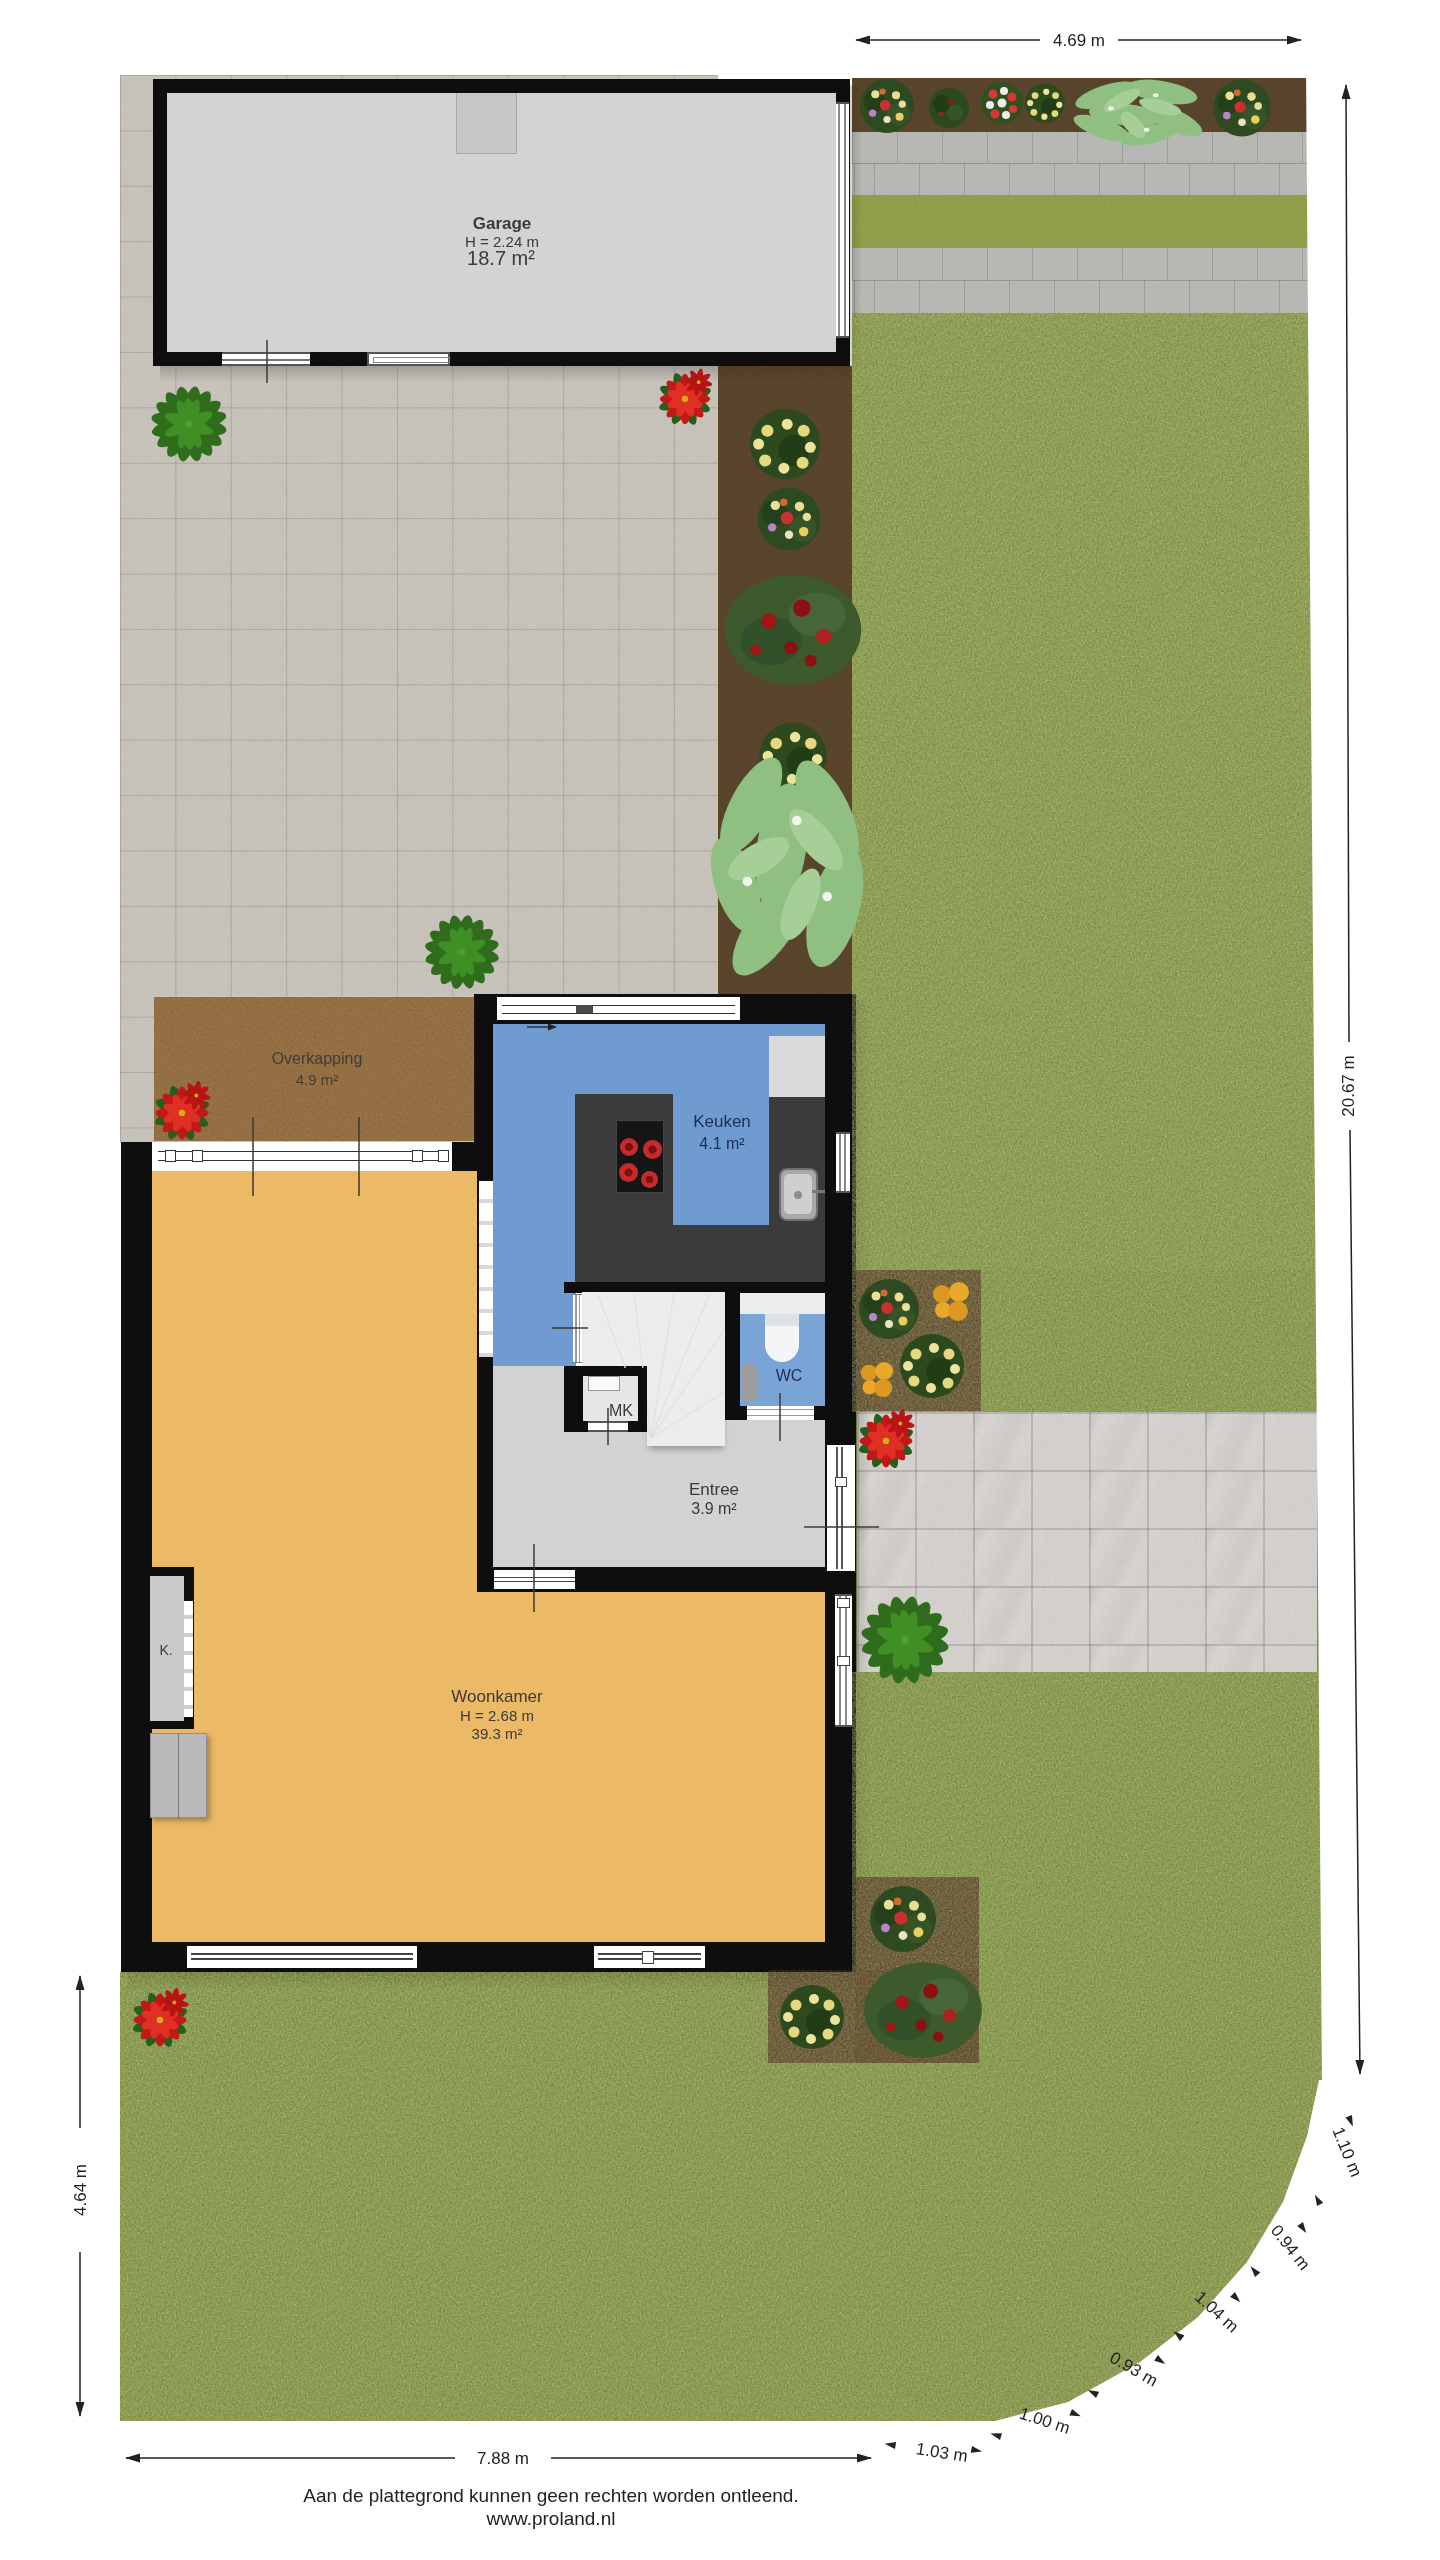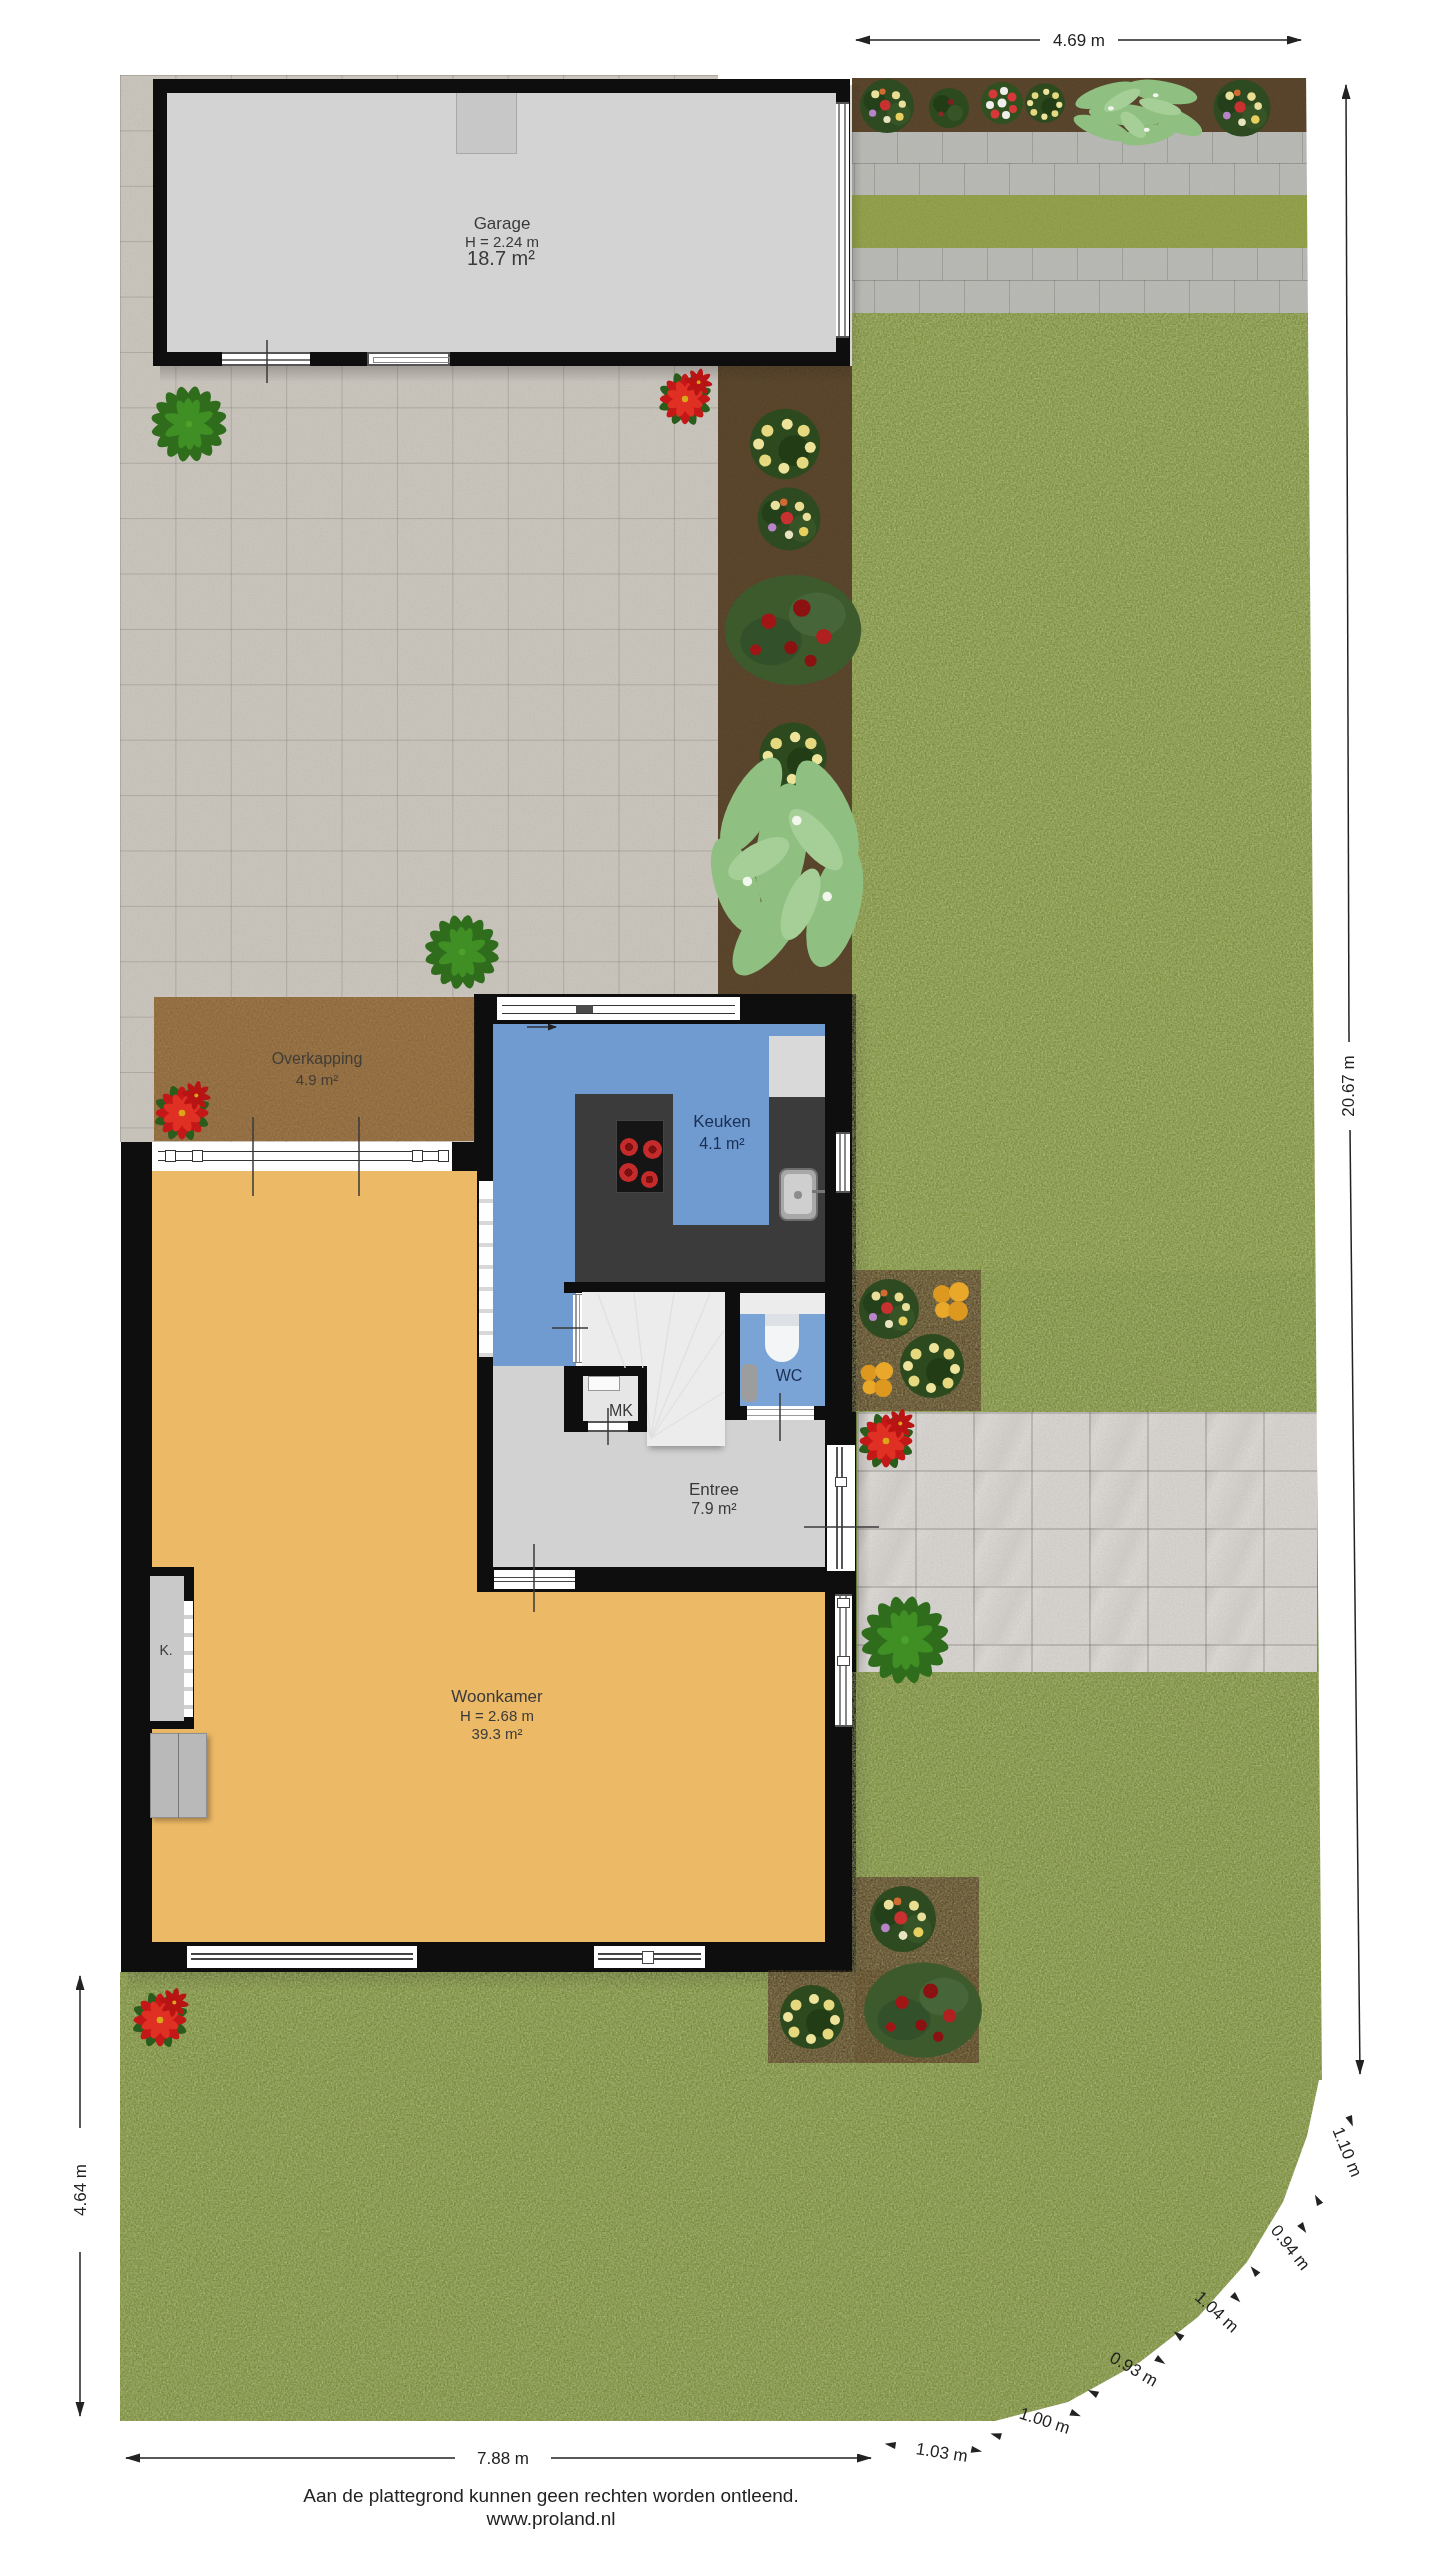--- a/index.html
+++ b/index.html
@@ -64,21 +64,21 @@
 
 <div class="win" style="left:367px;top:352px;width:83px;height:14px;border:2px solid #555;box-sizing:border-box;">
     <div class="a" style="left:4px;top:3px;width:75px;height:4px;border:1px solid #888;"></div>
   </div>
 
 <div class="win" style="left:836px;top:102px;width:13px;height:236px;border-top:2px solid #555;border-bottom:2px solid #555;box-sizing:border-box;">
     <div class="a" style="left:2px;top:0;width:2px;height:100%;background:#888;"></div>
     <div class="a" style="left:8px;top:0;width:2px;height:100%;background:#888;"></div>
   </div>
 
-<div class="lbl" style="left:502px;top:224px;font-size:17px;">Garage</div>
+<div class="lbl" style="left:502px;top:224px;font-size:17px;font-weight:bold;">Garage</div>
 <div class="lbl" style="left:502px;top:242px;font-size:15px;">H = 2.24 m</div>
 <div class="lbl" style="left:501px;top:259px;font-size:20px;text-align:center;">18.7 m²</div>
 
 <div class="a" style="left:154px;top:997px;width:321px;height:144px;background:#a0784a;"></div>
 
 <div class="lbl" style="left:317px;top:1059px;font-size:16px;">Overkapping</div>
 <div class="lbl" style="left:317px;top:1080px;font-size:15px;">4.9 m²</div>
 
 <div class="wall" style="left:474px;top:994px;width:22px;height:180px;"></div>
 
@@ -139,21 +139,21 @@
 
 <div class="wall" style="left:477px;top:994px;width:16px;height:598px;"></div>
 
 <div class="win" style="left:479px;top:1181px;width:14px;height:176px;background:repeating-linear-gradient(to bottom,#fff 0 18px,#d8d8d8 18px 22px);"></div>
 
 <div class="wall" style="left:564px;top:1282px;width:292px;height:11px;"></div>
 
 <div class="a" style="left:493px;top:1366px;width:332px;height:201px;background:#d2d2d2;"></div>
 
 <div class="lbl" style="left:714px;top:1490px;font-size:17px;text-align:center;">Entree</div>
-<div class="lbl" style="left:714px;top:1509px;font-size:16px;">7.9 m²</div>
+<div class="lbl" style="left:714px;top:1509px;font-size:16px;">3.9 m²</div>
 
 <div class="a" style="left:582px;top:1292px;width:143px;height:76px;background:#ececec;"></div>
 <div class="a" style="left:647px;top:1368px;width:78px;height:78px;background:#ececec;box-shadow:0 5px 6px -2px rgba(0,0,0,.3);"></div>
 
 <div class="win" style="left:573px;top:1294px;width:9px;height:69px;border-top:1.5px solid #777;border-bottom:1.5px solid #777;box-sizing:border-box;">
     <div class="a" style="left:2px;top:0;width:1.5px;height:100%;background:#9a9a9a;"></div>
     <div class="a" style="left:5.5px;top:0;width:1.5px;height:100%;background:#9a9a9a;"></div>
   </div>
 
 <div class="wall" style="left:725px;top:1292px;width:18px;height:128px;"></div>

